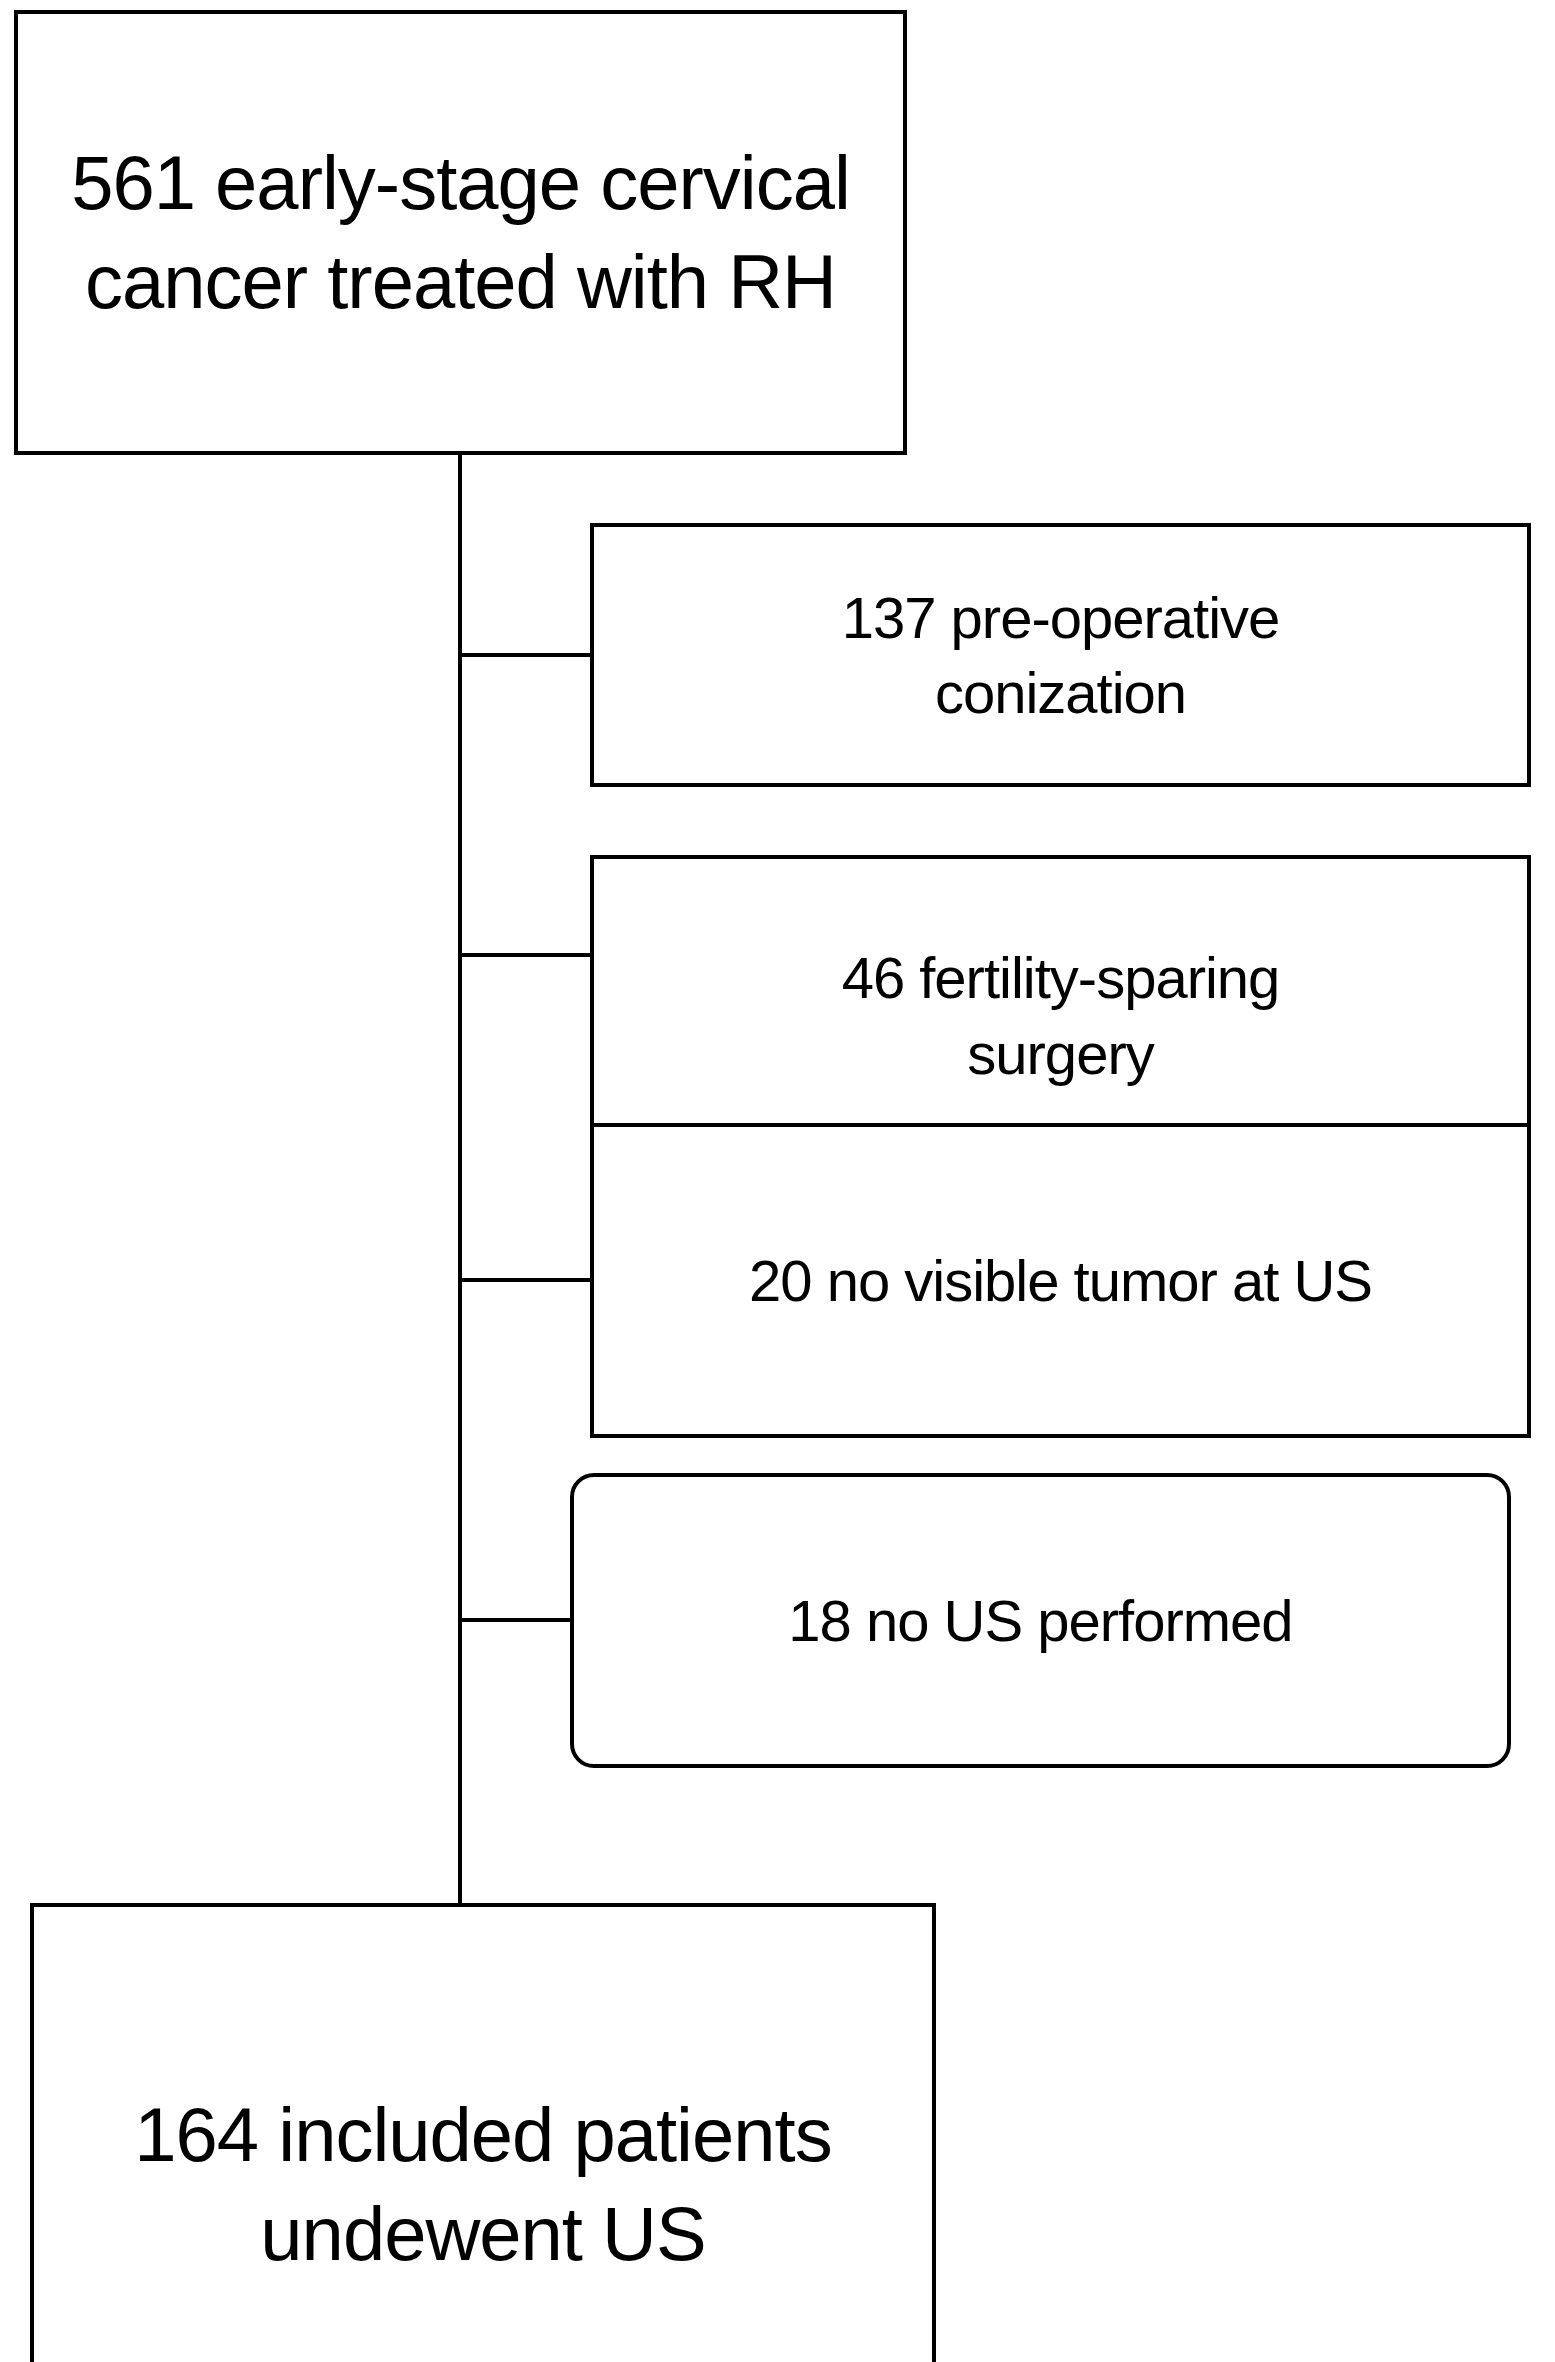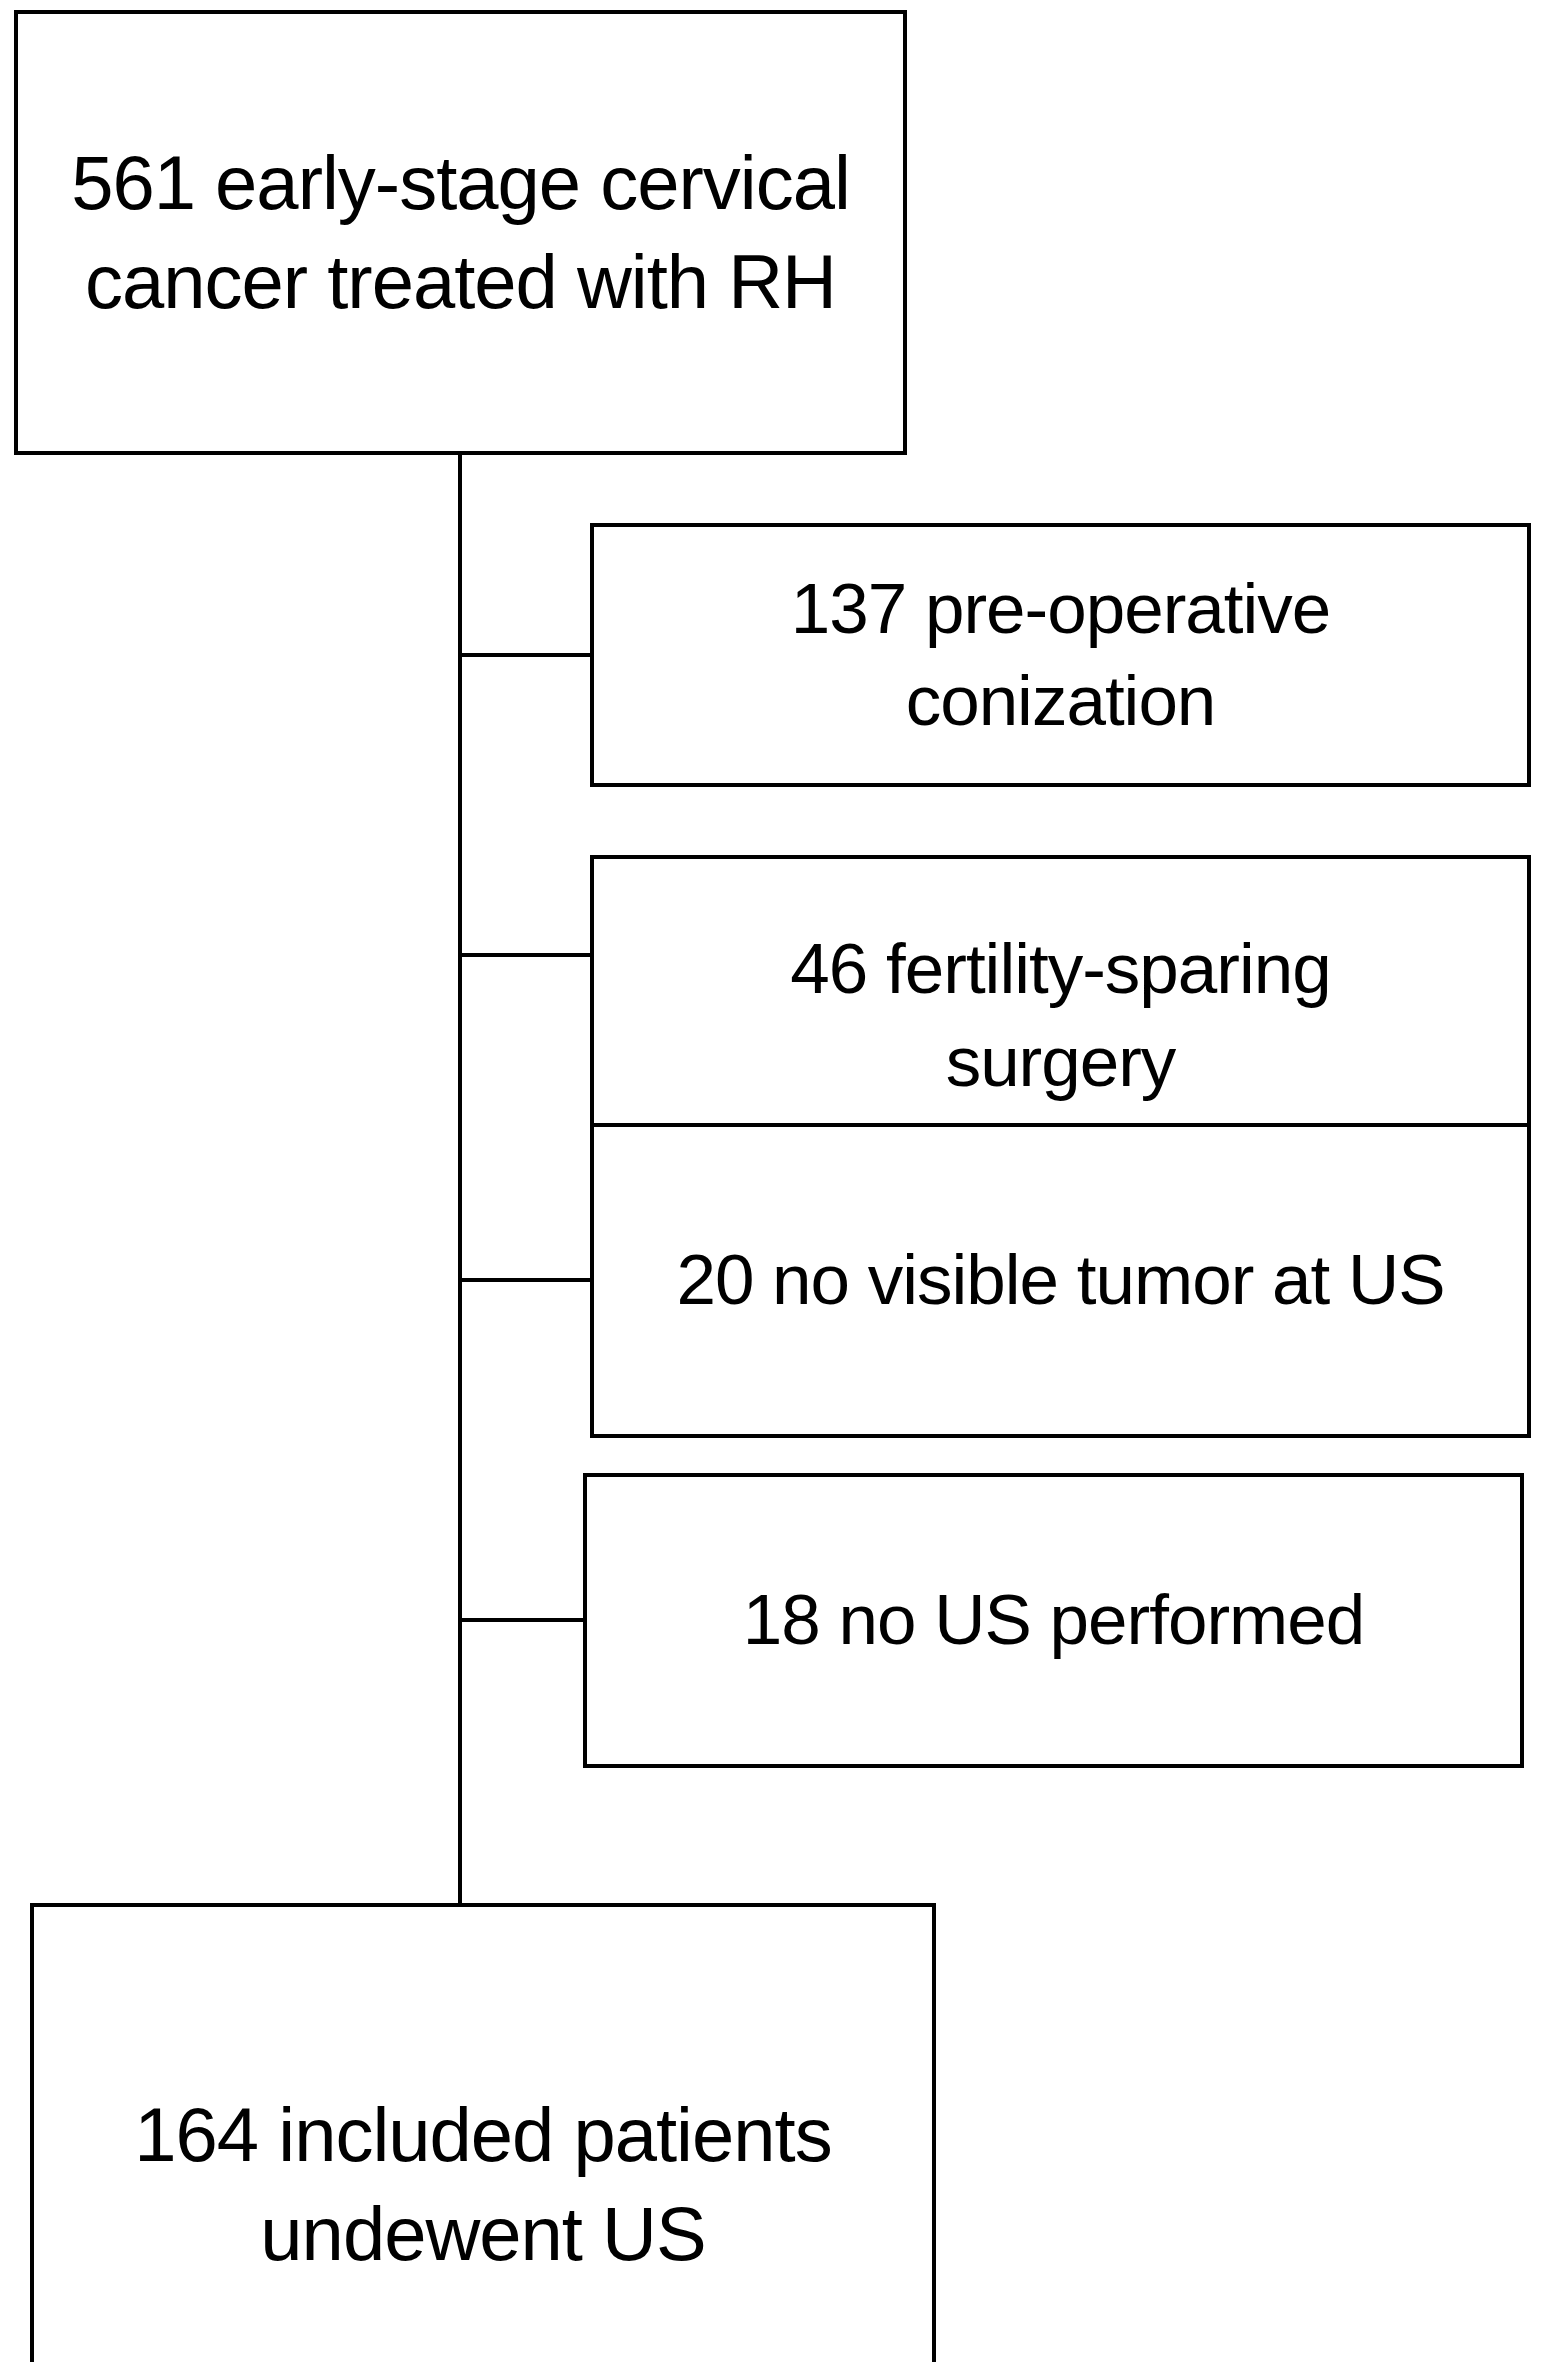--- a/index.html
+++ b/index.html
@@ -25,27 +25,27 @@
     background: var(--bg-color);
     display: flex;
     align-items: center;
     justify-content: center;
     text-align: center;
     white-space: pre-line;
     letter-spacing: -1px;
     line-height: 1.3;
   }
   .big-text   { font-size: 76px; }
-  .small-text { font-size: 71px; }
+  .small-text { font-size: 58px; }
 
   .box-total     { left: 14px;  top: 10px;   width: 893px; height: 445px; }
   .box-coniz     { left: 590px; top: 523px;  width: 941px; height: 264px; }
   .box-fertility { left: 590px; top: 823px;  width: 941px; height: 321px; margin-top: 32px; }
   .box-notumor   { left: 590px; top: 1123px; width: 941px; height: 315px; }
-  .box-nous      { left: 583px; top: 1473px; width: 941px; height: 295px; }
+  .box-nous      { left: 570px; top: 1473px; width: 941px; height: 295px; border-radius: 24px; }
   .box-included  { left: 30px;  top: 1903px; width: 906px; height: 564px; }
 
   .vline {
     position: absolute;
     left: 458px; top: 455px;
     width: 4px; height: 1448px;
     background: var(--line-color);
   }
   .hline {
     position: absolute;

